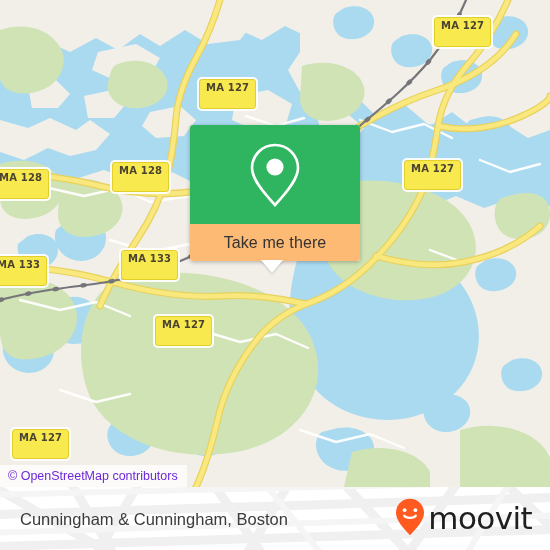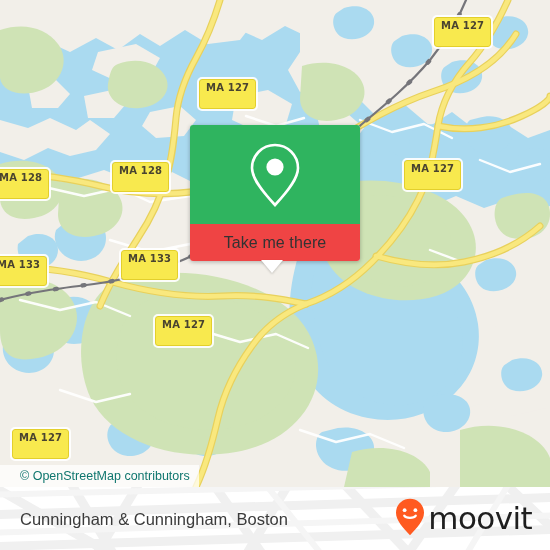--- a/index.html
+++ b/index.html
@@ -59,25 +59,25 @@
     white-space: nowrap;
     text-shadow: none;
   }
 
   
   .attribution {
     position: absolute;
     left: 0;
     bottom: 0;
     background: rgba(255,255,255,0.72);
-    color: #0f766e;
+    color: #6d28d9;
     font-family: "Liberation Sans", sans-serif;
     font-size: 12.5px;
     line-height: 20px;
-    padding: 1px 9px 1px 20px;
+    padding: 1px 9px 1px 8px;
     white-space: nowrap;
   }
 
   
   .callout {
     position: absolute;
     left: 190px;
     top: 125px;
     width: 170px;
     height: 136px;
@@ -89,21 +89,21 @@
   .callout-top {
     height: 99px;
     background: #2fb45f;
     display: flex;
     align-items: center;
     justify-content: center;
   }
   .callout-top svg { display: block; }
   .callout-bottom {
     height: 37px;
-    background: #ef4444;
+    background: #fdba74;
     display: flex;
     align-items: center;
     justify-content: center;
   }
   .callout-label {
     color: #333333;
     font-size: 16px;
     line-height: 18px;
     letter-spacing: 0.1px;
   }

